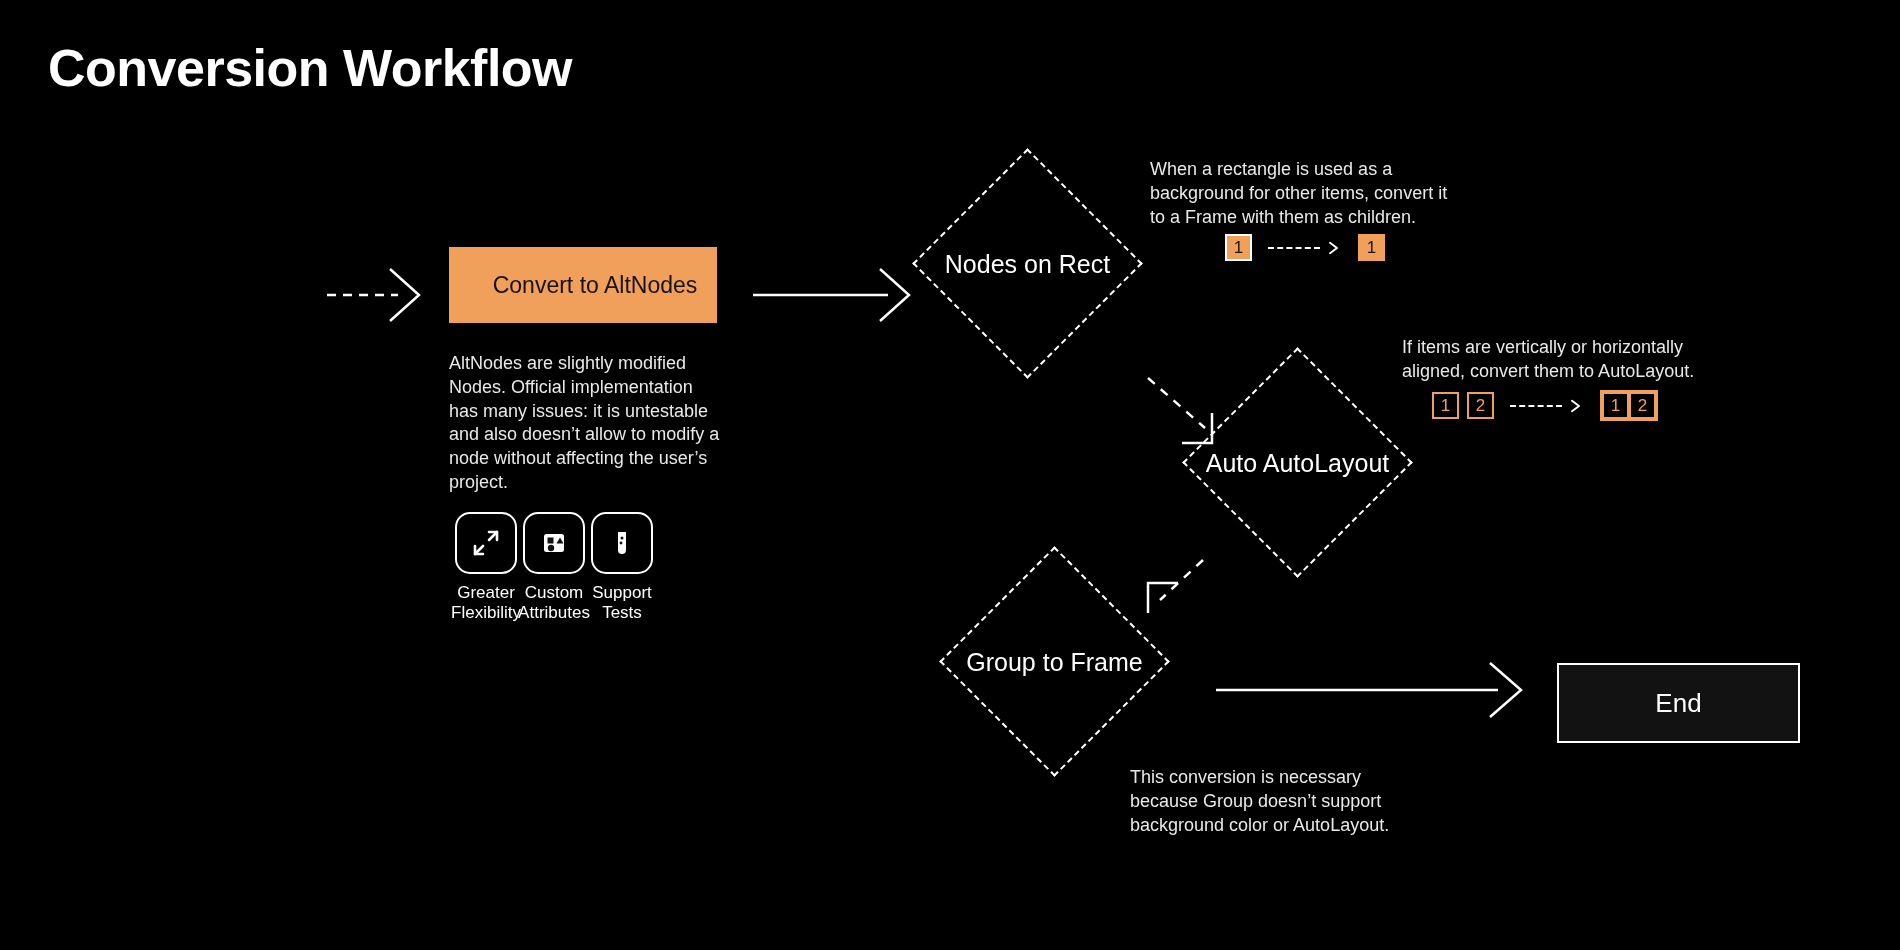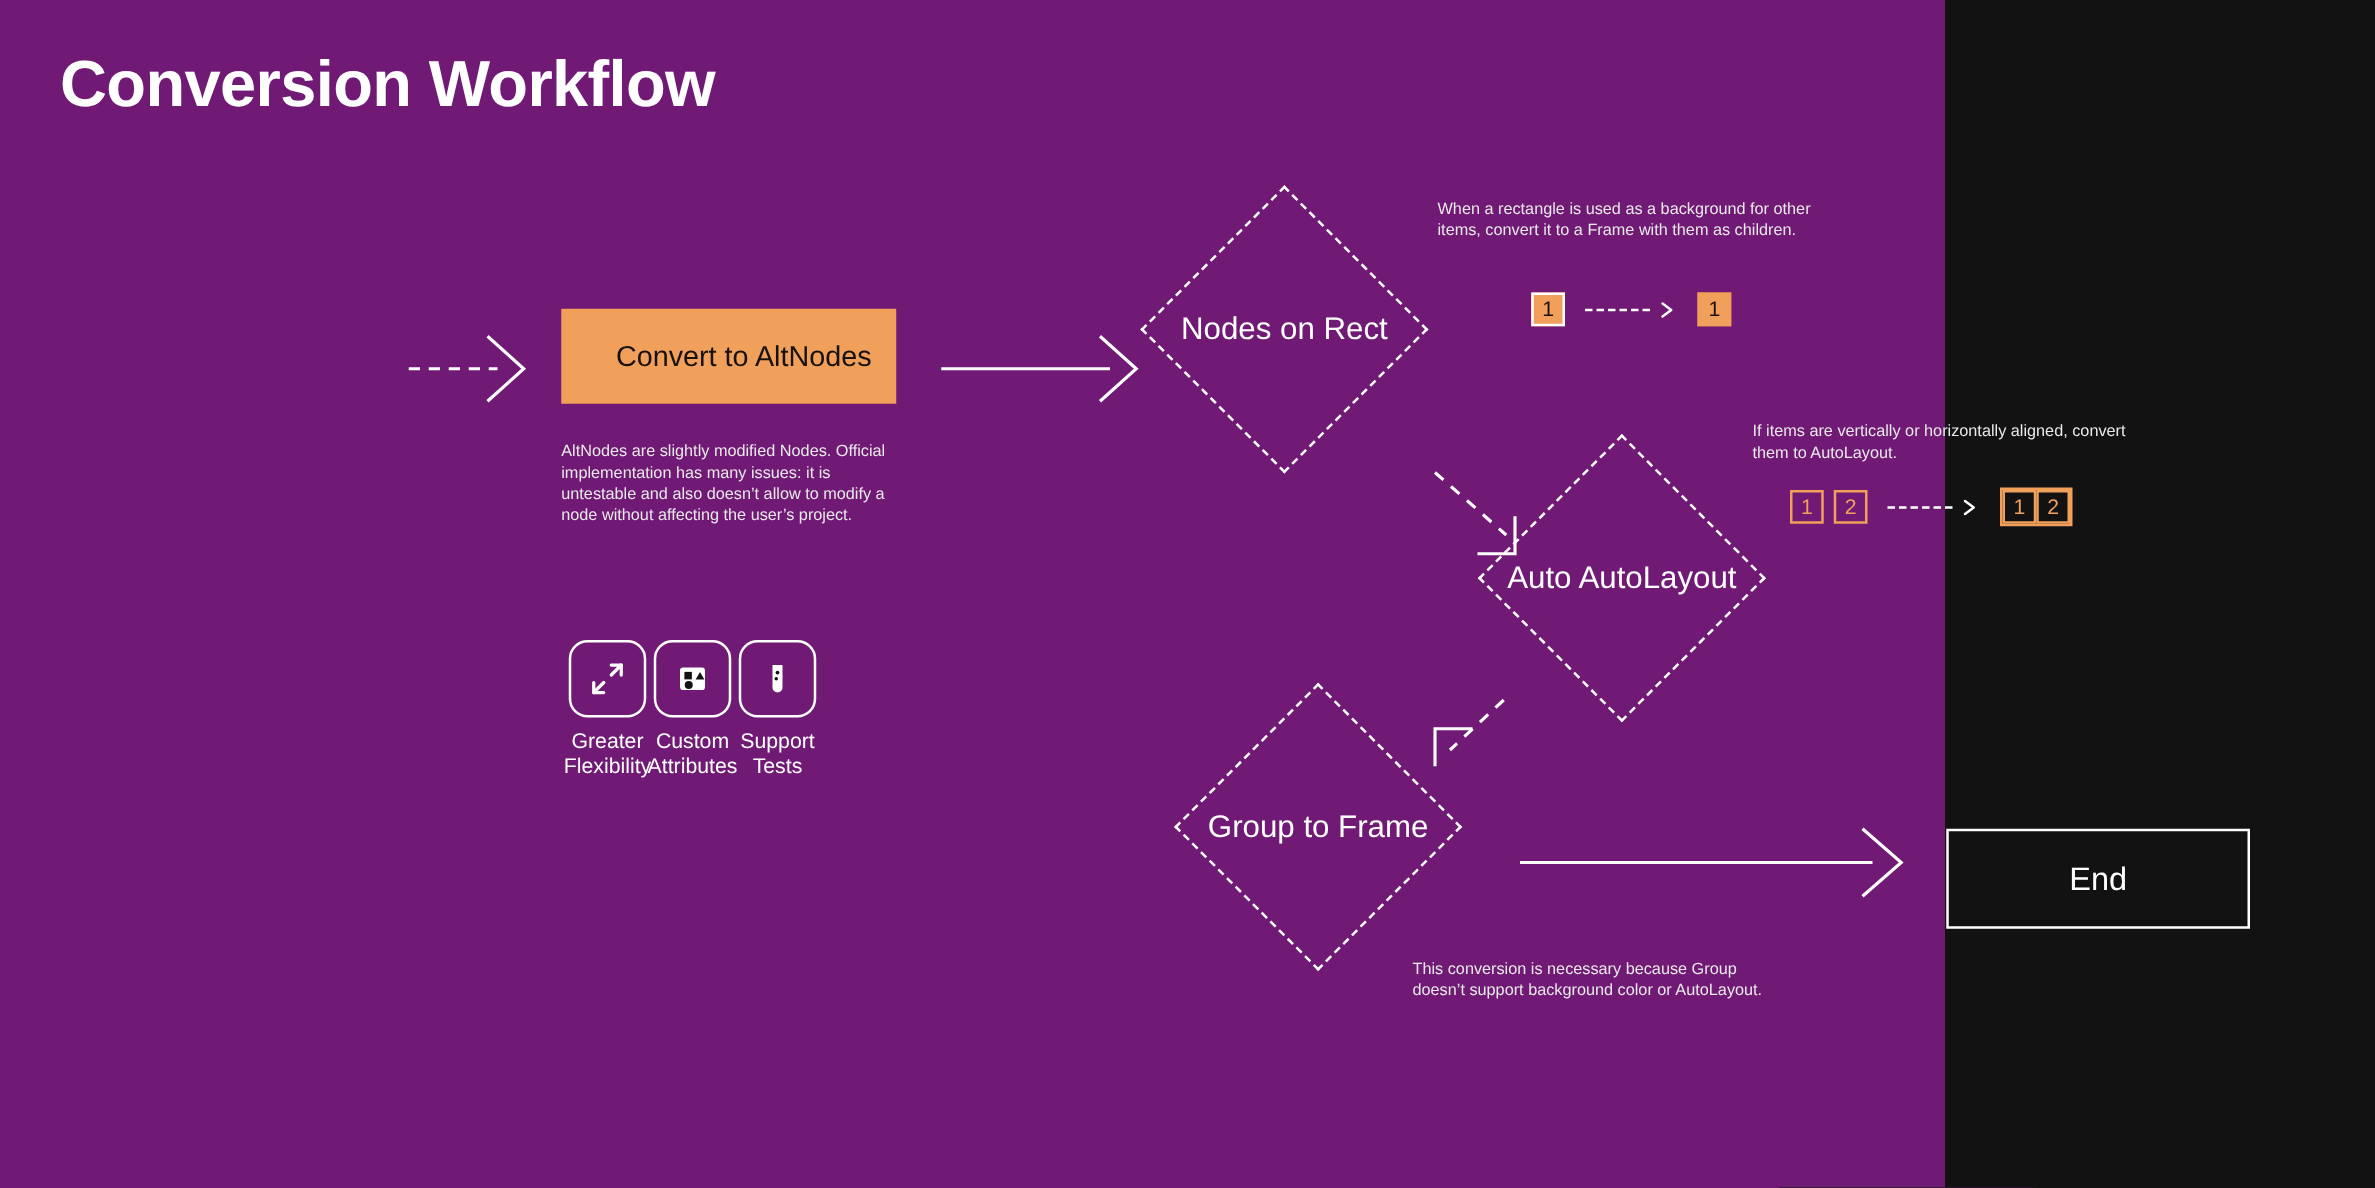--- a/index.html
+++ b/index.html
@@ -2,21 +2,21 @@
 <html><head>
 <meta charset="utf-8">
 <style>
   * { box-sizing: border-box; margin: 0; padding: 0; }
   html, body {
     width: 1900px; height: 950px;
     background: #121212;
     font-family: "Liberation Sans", sans-serif;
     overflow: hidden;
   }
-  .canvas { position: relative; width: 1556px; height: 950px; background: #701a75; }
+  .canvas { position: relative; width: 1900px; height: 950px; background: #000000; }
 
   .page-title {
     position: absolute; left: 48px; top: 38px;
     font-size: 52px; font-weight: bold; color: #ffffff;
     letter-spacing: -0.5px;
   }
 
   
   .term-box {
     position: absolute;
@@ -52,21 +52,21 @@
     white-space: nowrap;
   }
   #nodes-on-rect { left: 946px;  top: 182px; width: 163px; height: 163px; }
   #auto-autolayout { left: 1216px; top: 381px; width: 163px; height: 163px; }
   #group-to-frame  { left: 946px;  top: 580px; width: 163px; height: 163px; margin-left: 27px; }
 
   
   .para {
     position: absolute;
     color: #e9e9e9;
-    font-size: 13px;
+    font-size: 18px;
     line-height: 1.32;
   }
   #convert-desc { left: 449px; top: 352px; width: 275px; }
   #ann1-text    { left: 1150px; top: 158px; width: 312px; }
   #ann2-text    { left: 1402px; top: 336px; width: 320px; }
   #ann3-text    { left: 1130px; top: 766px; width: 295px; }
 
   
   #features {
     position: absolute; left: 452px; top: 512px;

